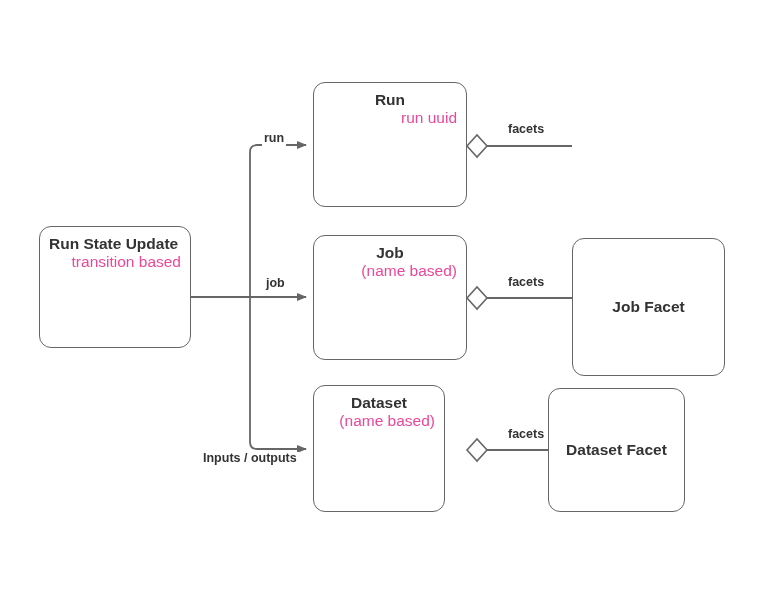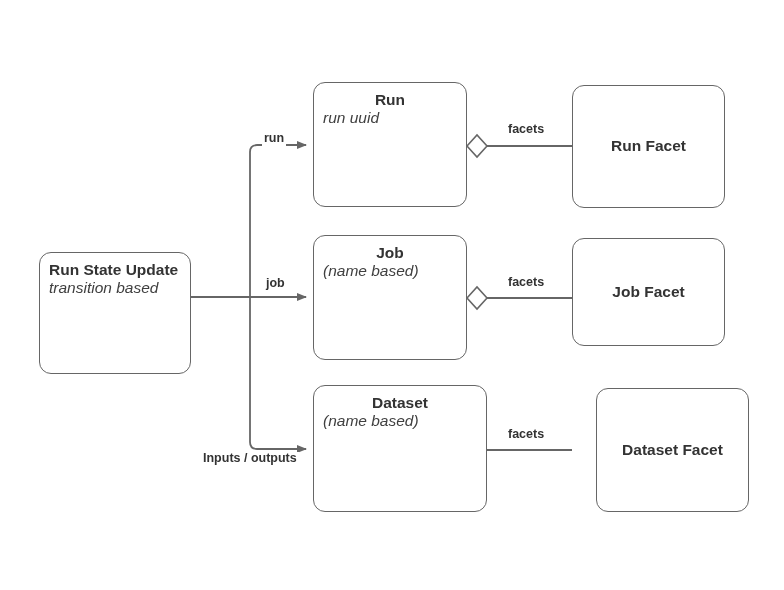--- a/index.html
+++ b/index.html
@@ -36,25 +36,24 @@
   }
   .node .title {
     font-weight: bold;
     font-size: 15.5px;
     text-align: center;
     color: #333333;
     line-height: 1.18;
   }
   .node .attr {
     font-size: 15.5px;
-    text-align: left;
-    color: #404040;
+    text-align: right;
+    color: #ec4899;
     line-height: 1.22;
     white-space: nowrap;
-    font-style: italic;
   }
   
   .node.entity-left {
     padding: 8px 9px 0 9px;
   }
   .node.entity-left .title {
     text-align: left;
   }
   
   .node.entity-mid {
@@ -105,49 +104,46 @@
     <path d="M487,146 L572,146" fill="none" stroke="#666666" stroke-width="1.8"></path>
     <path d="M467,146 L477,135 L487,146 L477,157 Z" fill="#ffffff" stroke="#666666" stroke-width="1.6"></path>
 
     <path d="M487,298 L572,298" fill="none" stroke="#666666" stroke-width="1.8"></path>
     <path d="M467,298 L477,287 L487,298 L477,309 Z" fill="#ffffff" stroke="#666666" stroke-width="1.6"></path>
 
     <path d="M487,450 L572,450" fill="none" stroke="#666666" stroke-width="1.8"></path>
     <path d="M467,450 L477,439 L487,450 L477,461 Z" fill="#ffffff" stroke="#666666" stroke-width="1.6"></path>
   </svg>
 
-  <div class="node entity-left" style="left:39px; top:252px; width:152px; height:122px;">
+  <div class="node entity-left" style="left:39px; top:226px; width:152px; height:122px;">
     <div class="title">Run State Update</div>
     <div class="attr">transition based</div>
   </div>
 
   <div class="node entity-mid" style="left:313px; top:82px; width:154px; height:125px;">
     <div class="title">Run</div>
     <div class="attr">run uuid</div>
   </div>
 
   <div class="node entity-mid" style="left:313px; top:235px; width:154px; height:125px;">
     <div class="title">Job</div>
     <div class="attr">(name based)</div>
   </div>
 
-  <div class="node entity-mid" style="left:313px; top:385px; width:174px; height:127px;">
+  <div class="node entity-mid" style="left:313px; top:385px; width:132px; height:127px;">
     <div class="title">Dataset</div>
     <div class="attr">(name based)</div>
   </div>
 
-  <div class="node facet" style="left:572px; top:85px; width:153px; height:123px;">
-    <div class="title">Run Facet</div>
-  </div>
 
-  <div class="node facet" style="left:572px; top:238px; width:153px; height:108px;">
+  <div class="node facet" style="left:572px; top:238px; width:153px; height:138px;">
     <div class="title">Job Facet</div>
   </div>
 
-  <div class="node facet" style="left:596px; top:388px; width:153px; height:124px;">
+  <div class="node facet" style="left:548px; top:388px; width:137px; height:124px;">
     <div class="title">Dataset Facet</div>
   </div>
 
   <div class="edge-label" style="left:262px; top:132px;">run</div>
 
   <div class="edge-label" style="left:264px; top:277px;">job</div>
 
   <div class="edge-label" style="left:201px; top:452px;">Inputs / outputs</div>
 
   <div class="edge-label" style="left:506px; top:123px;">facets</div>

